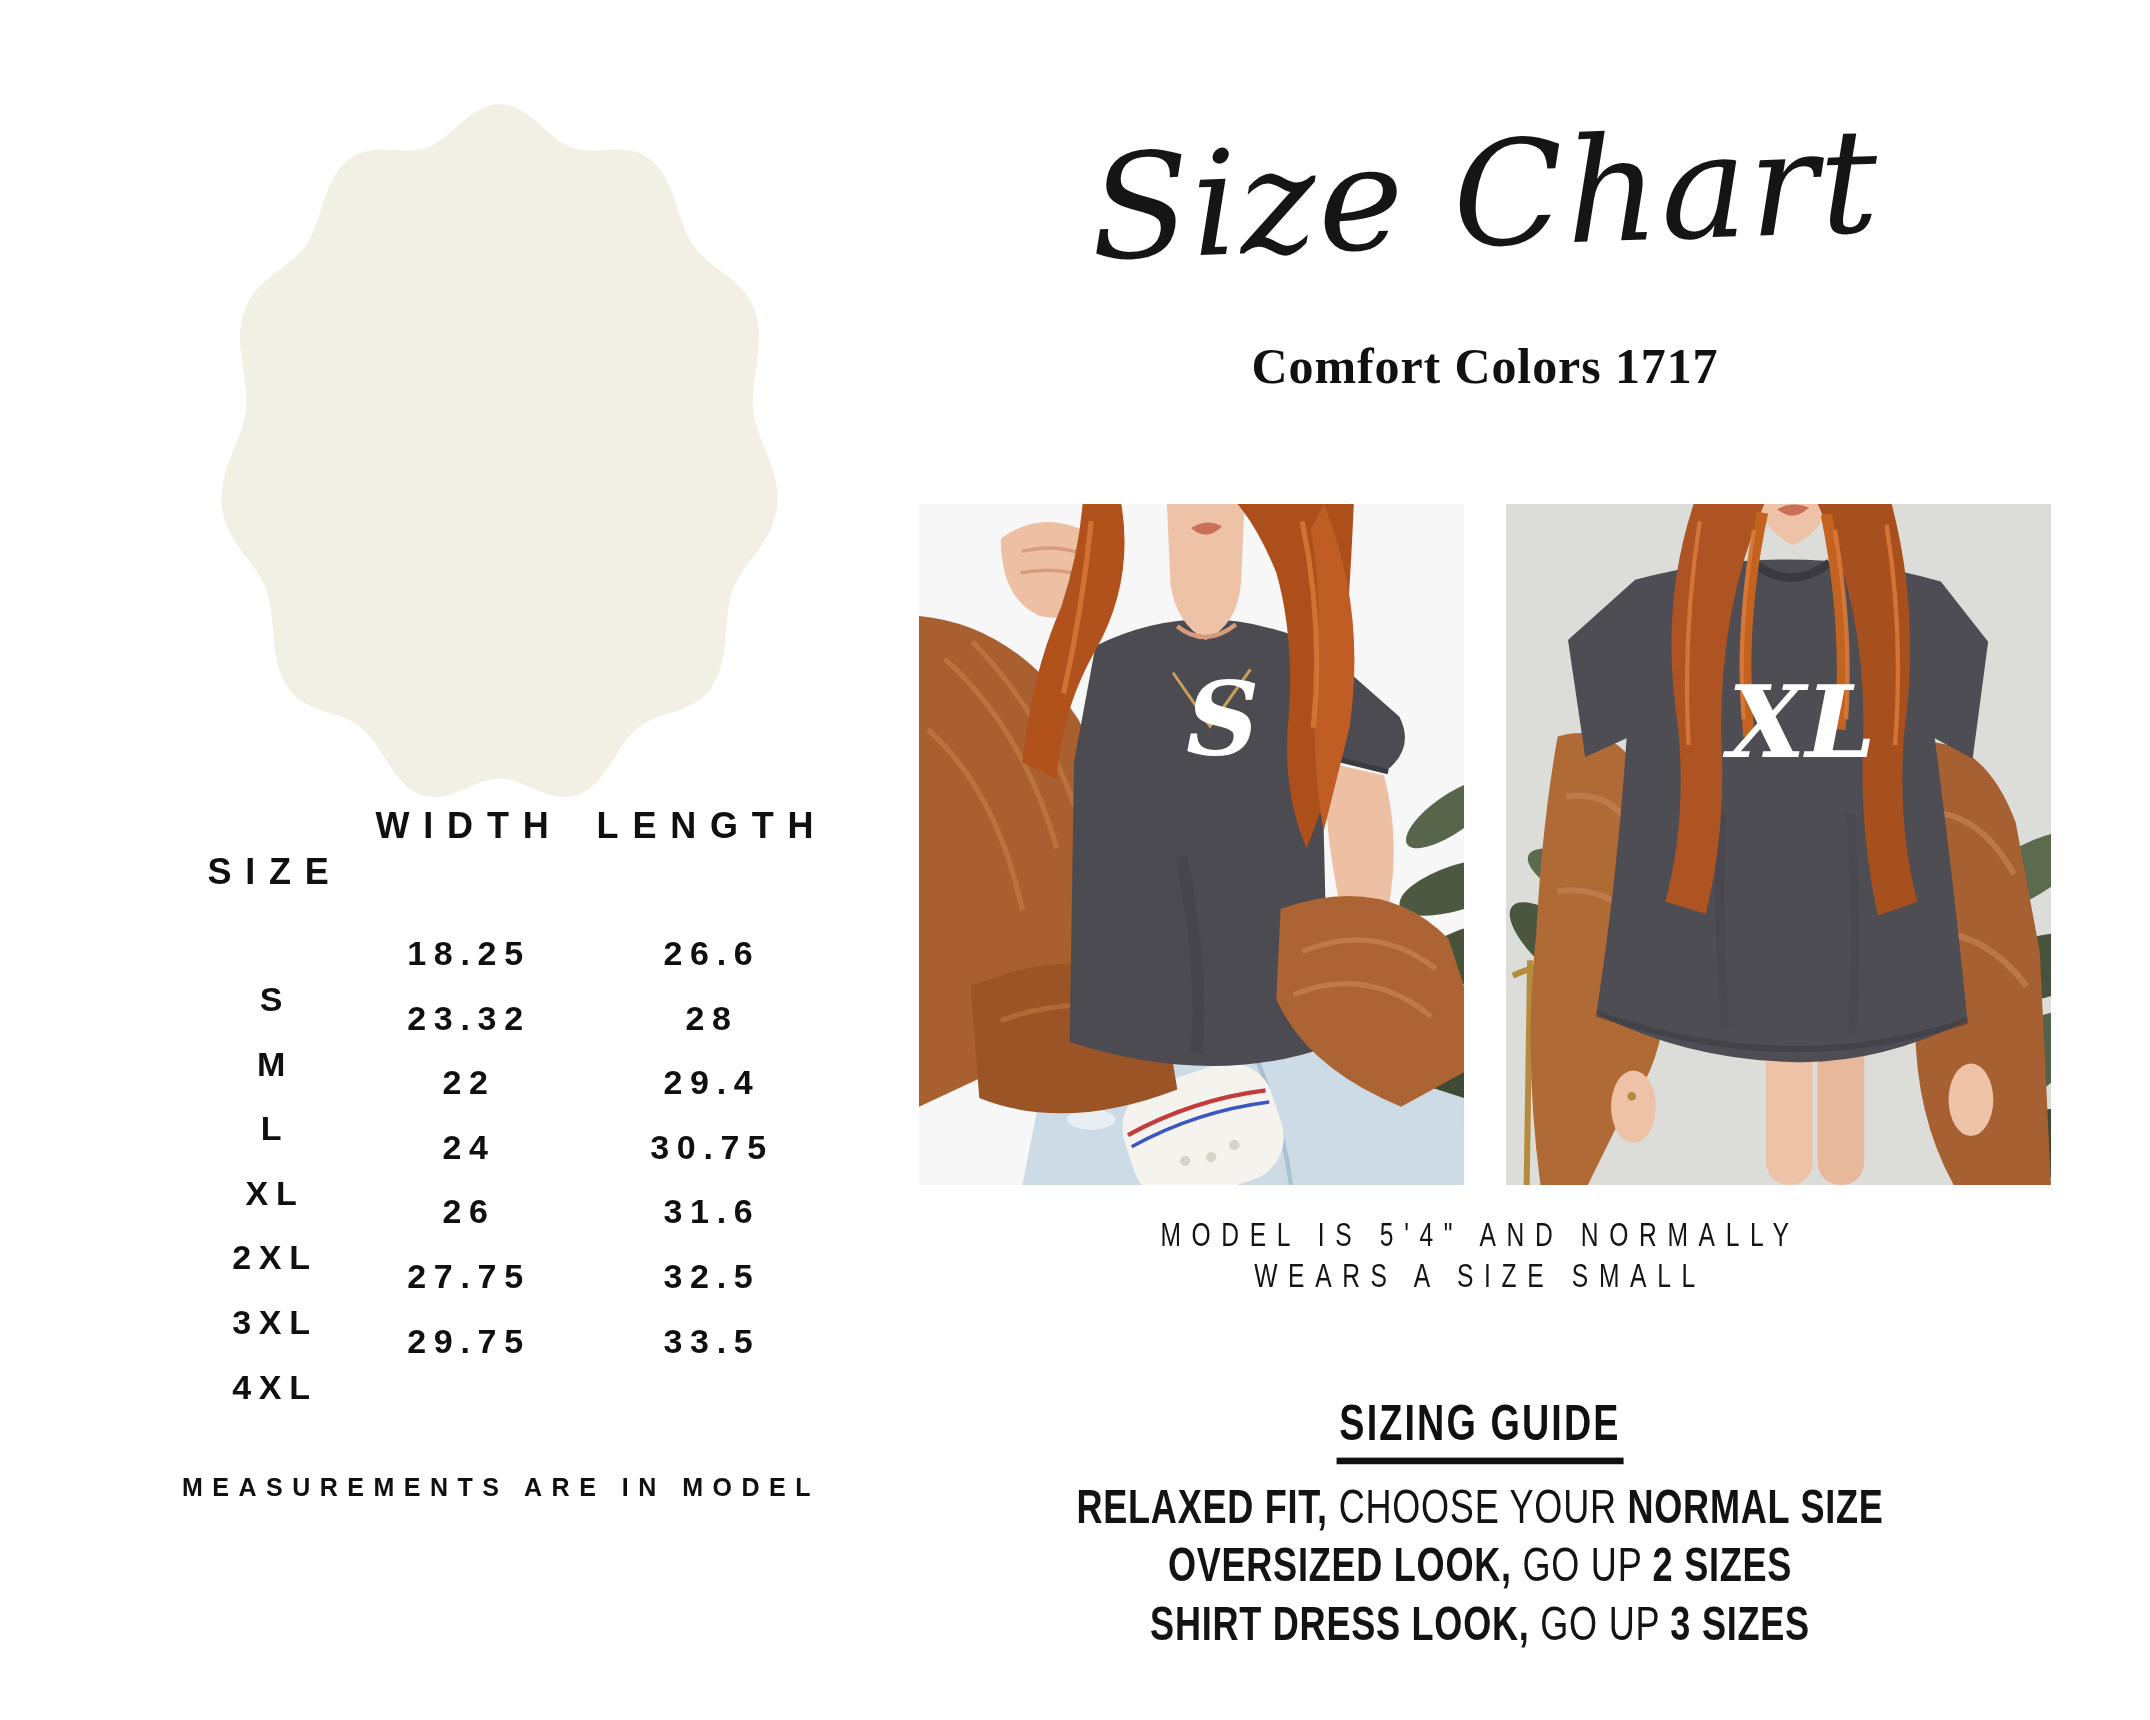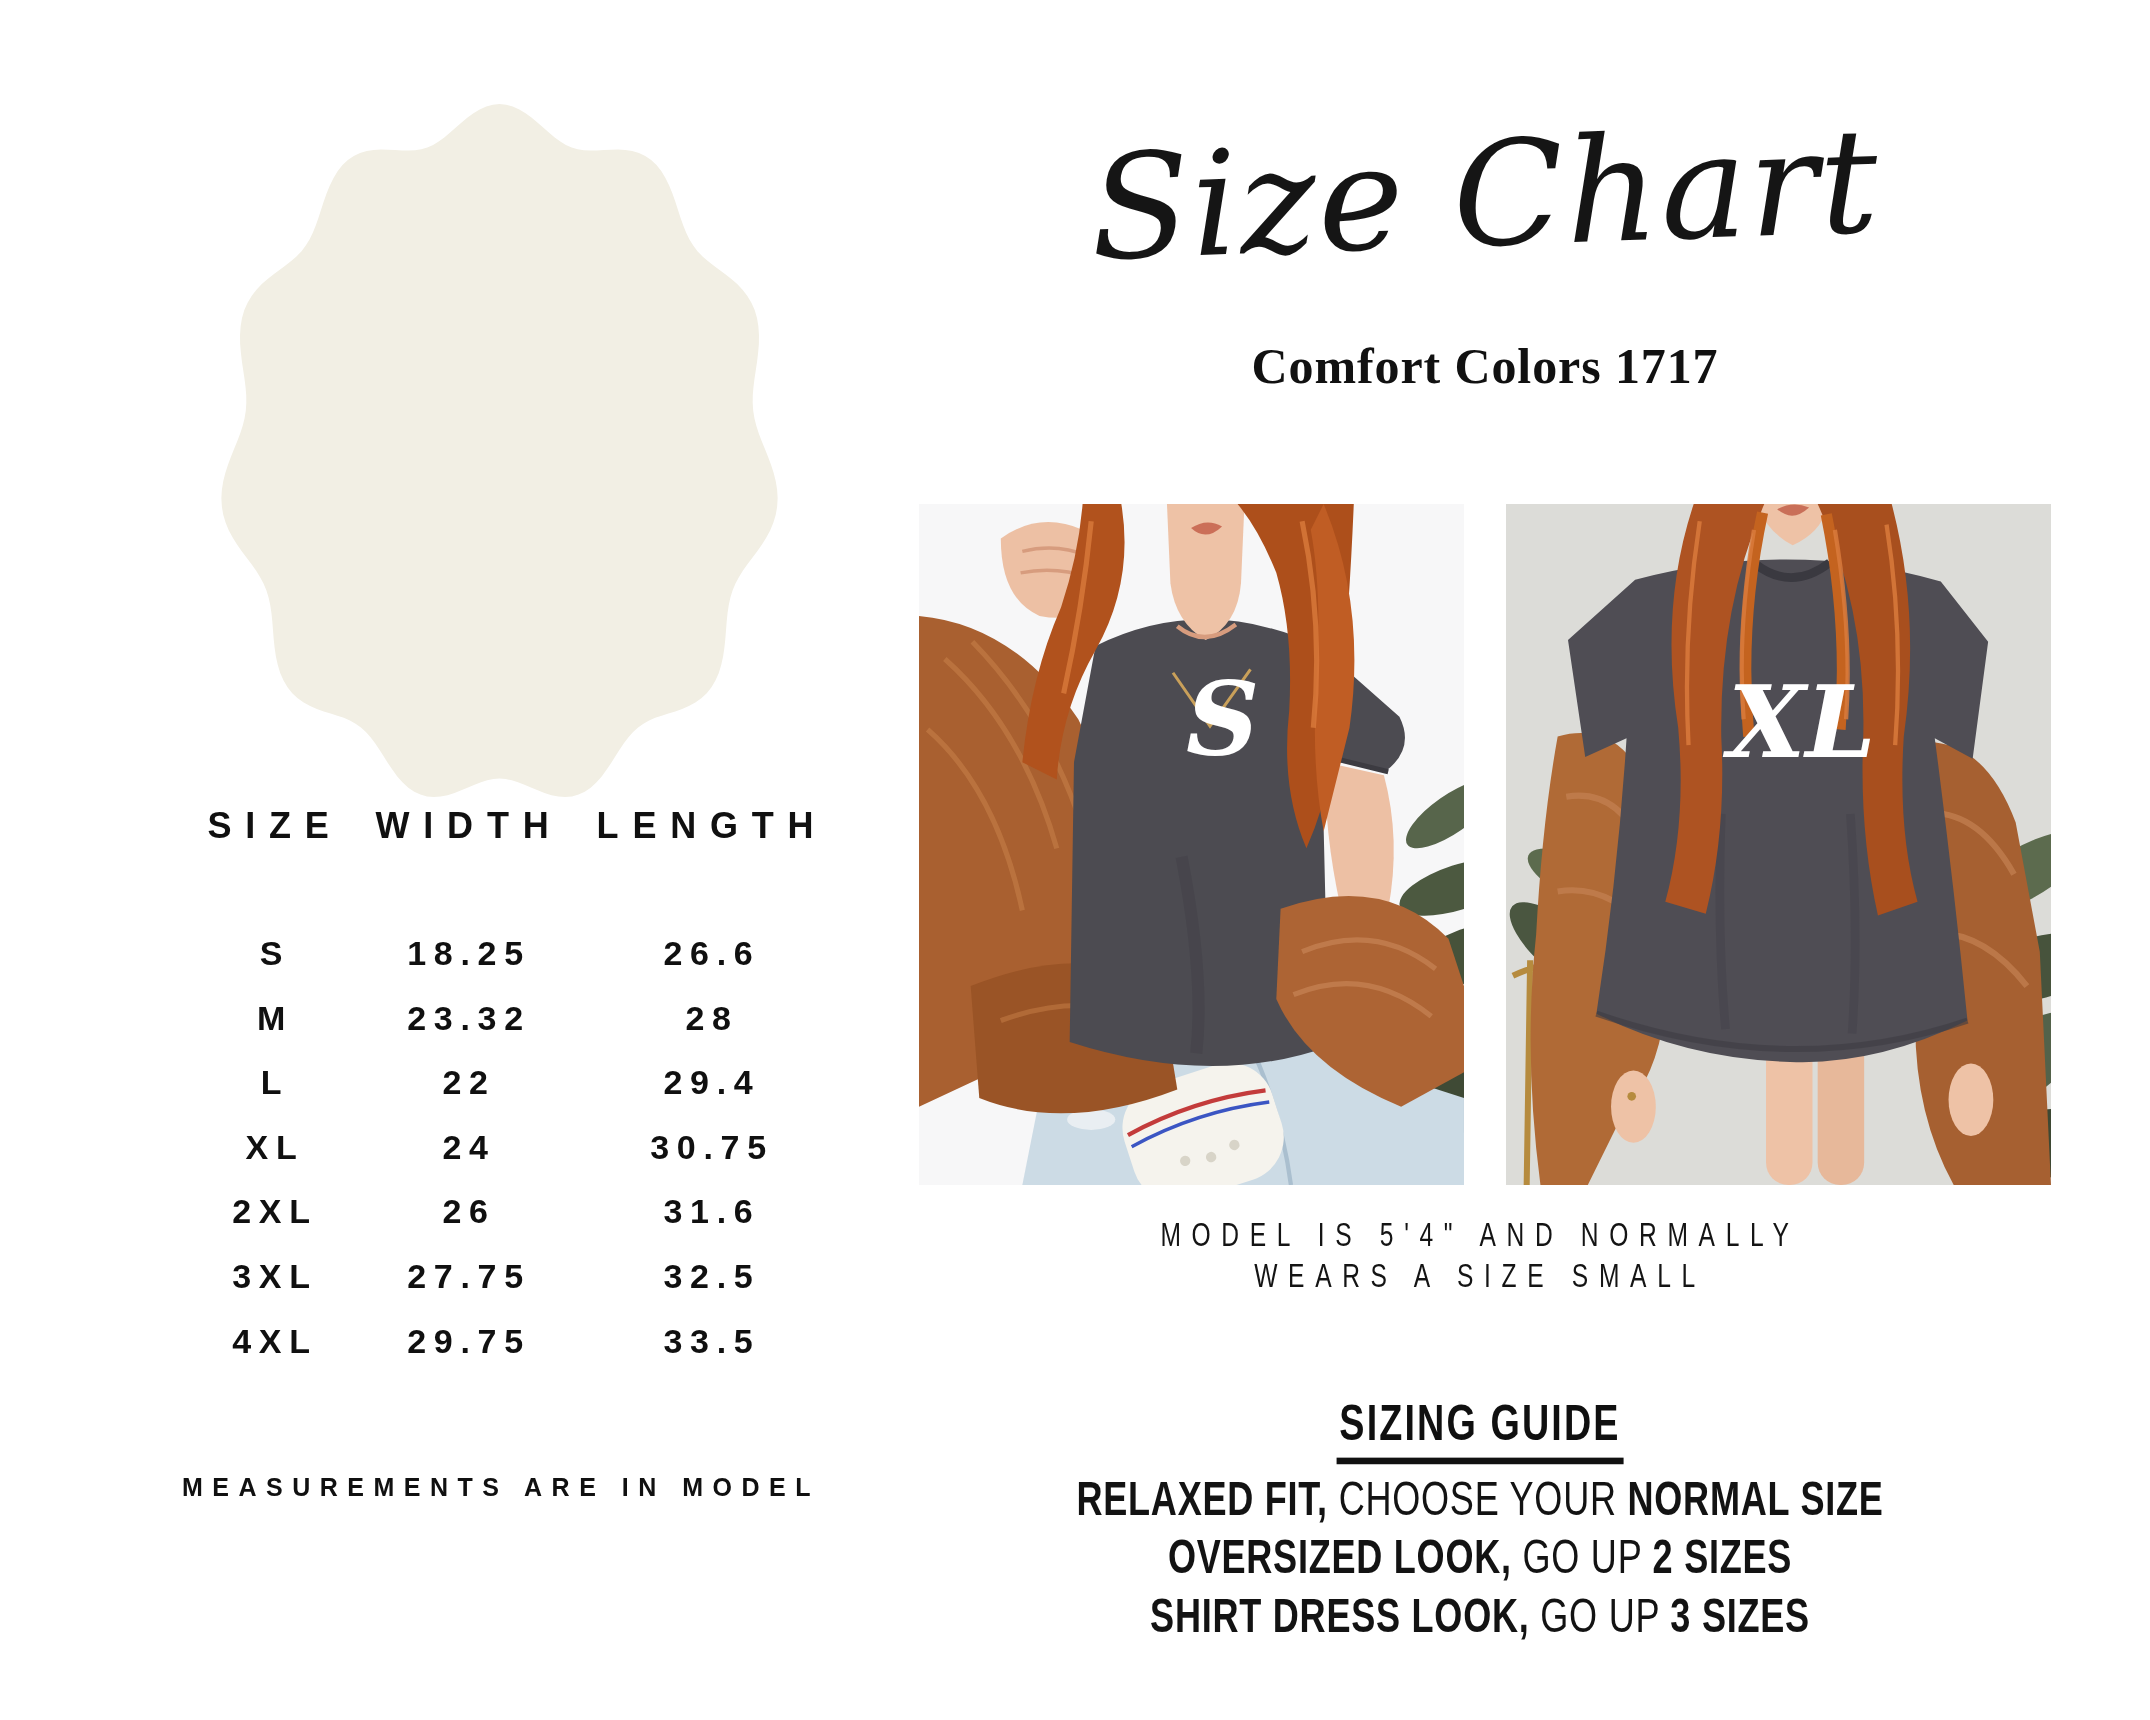--- a/index.html
+++ b/index.html
@@ -22,21 +22,21 @@
   }
   .subtitle{
     left:1485px;top:337px;font-family:"Liberation Serif",serif;font-weight:700;
     font-size:50px;letter-spacing:0.9px;color:#111;
   }
 
   
   .table-wrap{left:155px;top:0;width:619px;height:100%;}
   .th-row,.t-row{position:absolute;width:619px;height:65px;}
   .cell{position:absolute;transform:translateX(-50%);white-space:nowrap;}
-  .c1{left:120px;} .c2{left:314px;} .c3{left:525px;margin-left:32px;}
+  .c1{left:120px;margin-top:46px;} .c2{left:314px;} .c3{left:525px;margin-left:32px;}
   .th-row{top:805px;font-weight:700;font-size:36px;letter-spacing:13.8px;}
   .t-row{font-weight:600;font-size:34px;letter-spacing:7.7px;}
   .footnote{
     left:501px;top:1473px;font-size:25px;font-weight:700;letter-spacing:9.5px;
   }
 
   
   .photo{overflow:hidden;}
   .photo svg{display:block;width:100%;height:100%;}
   #photo-s{left:919px;top:504px;width:545px;height:681px;}
@@ -48,21 +48,21 @@
   
   .caption-line{left:1480px;font-weight:400;font-size:30px;letter-spacing:13px;color:#141414;}
   .cap1{top:1218px;} .cap2{top:1259px;}
 
   
   .guide-heading-wrap{left:1480px;top:1396px;}
   .guide-heading{
     font-weight:700;font-size:46px;letter-spacing:2.6px;border-bottom:6px solid #111;
     padding:0 3.4px 5.2px 3.4px;display:inline-block;
   }
-  .guide-line{left:1480px;font-size:44px;letter-spacing:0.9px;color:#131313;}
+  .guide-line{left:1480px;font-size:44px;letter-spacing:0.9px;color:#131313;margin-top:8px;}
   .g1{top:1473px;} .g2{top:1531px;} .g3{top:1590px;}
   .seg-b{font-weight:700;}
   .seg-r{font-weight:400;}
 </style>
 </head>
 <body>
 
 <div id="canvas">
 
   <svg id="blob-svg" viewBox="0 0 682 852">

